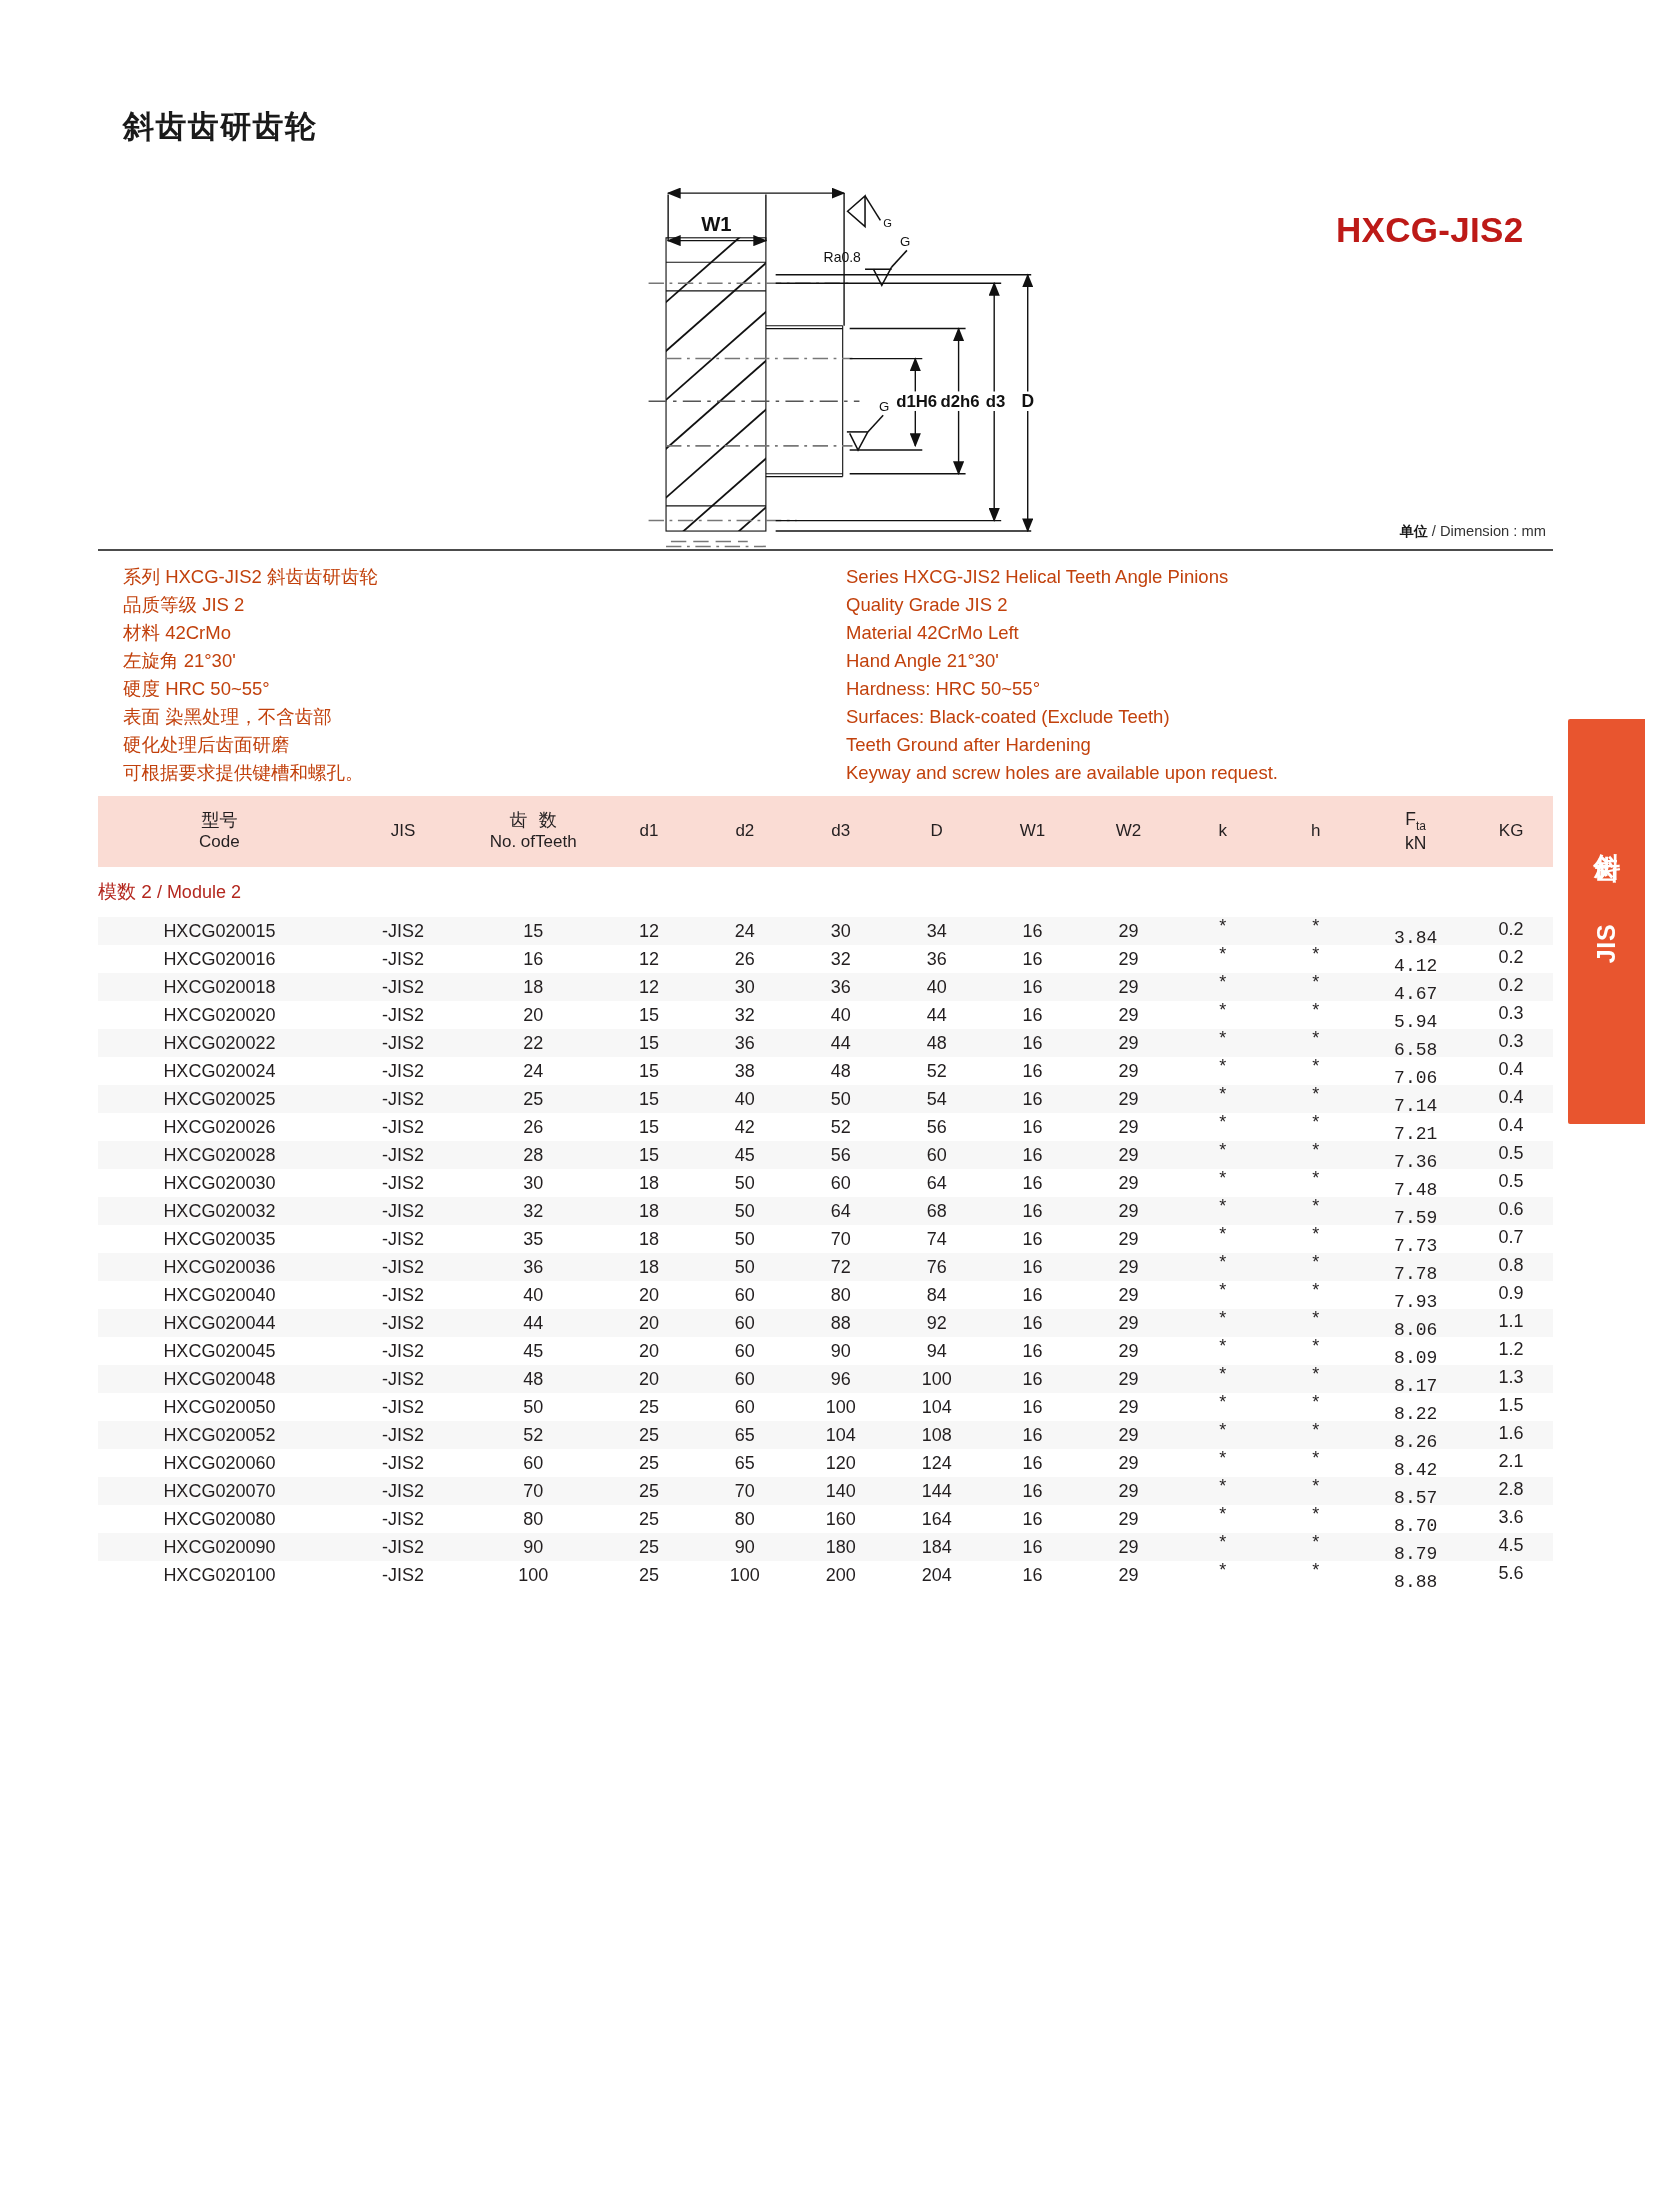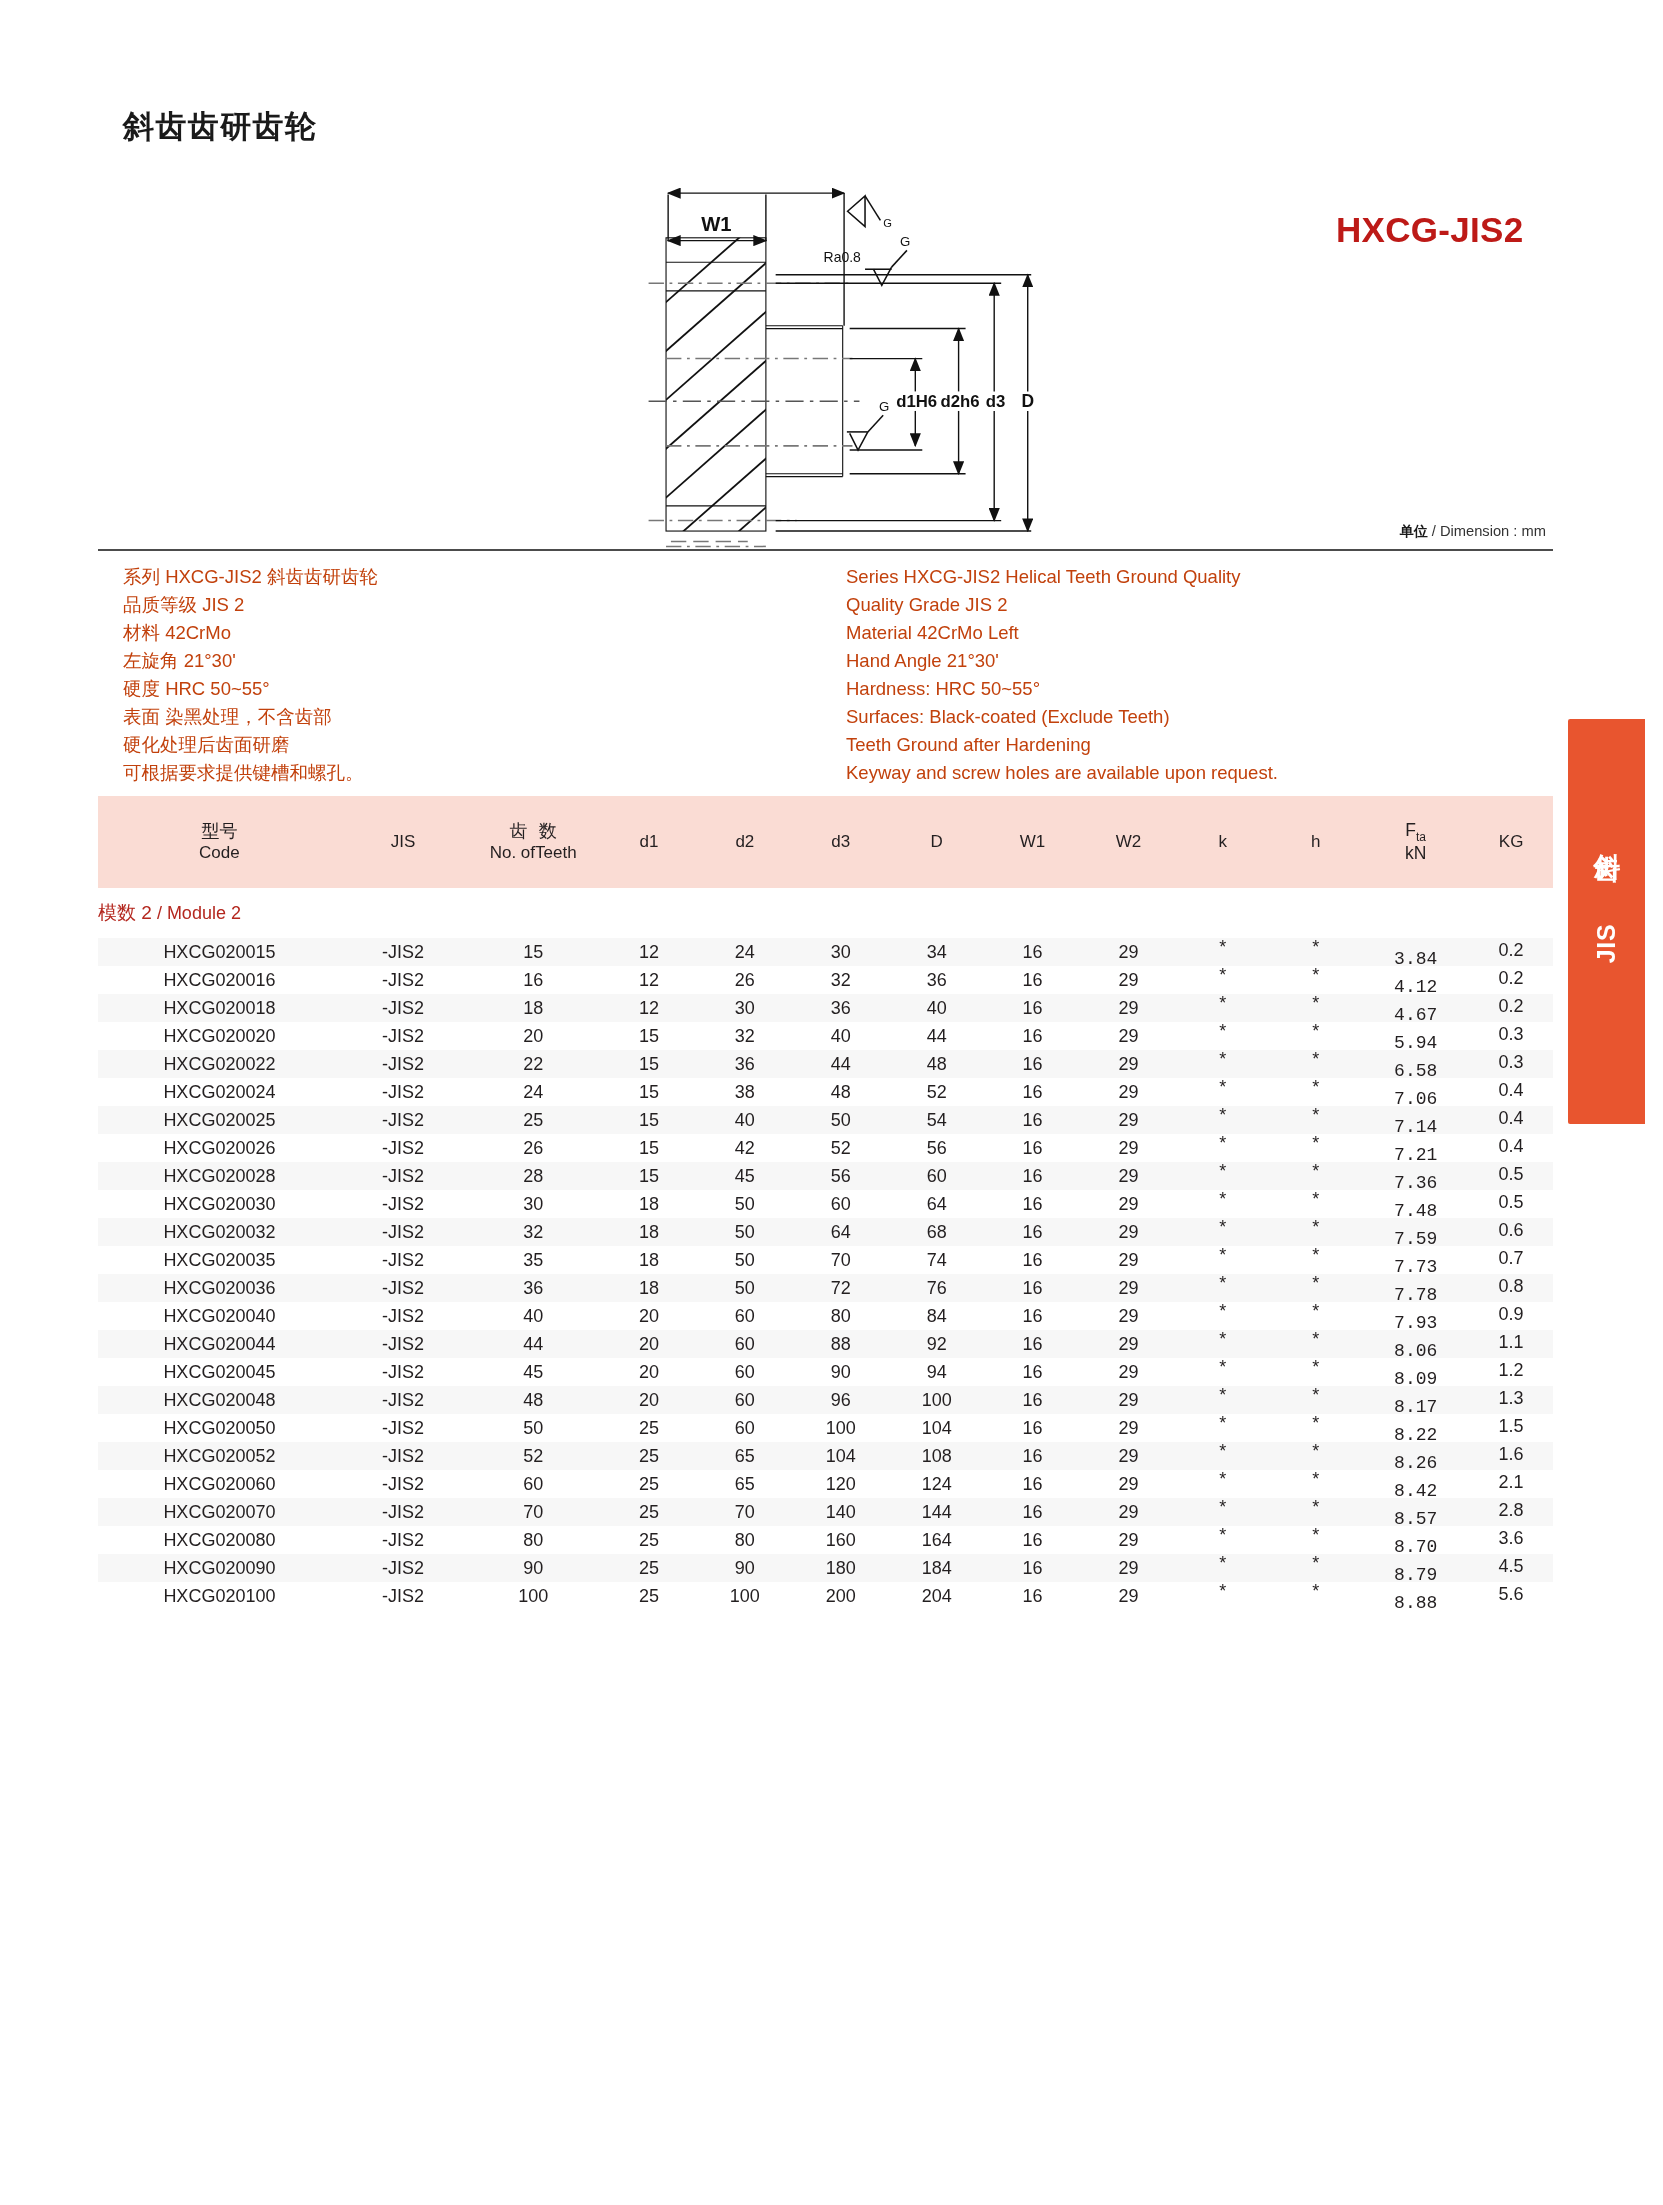--- a/index.html
+++ b/index.html
@@ -91,21 +91,21 @@
     border-collapse: collapse;
     table-layout: fixed;
   }
   #spec-table th,
   #spec-table td {
     border: none;
     padding: 0;
     font-weight: normal;
   }
   
-  #spec-table thead tr { background: #fadcd4; height: 92px; }
+  #spec-table thead tr { background: #fadcd4; height: 71px; }
   #spec-table thead th {
     font-size: 17.5px;
     color: #231f20;
     text-align: center;
     vertical-align: middle;
     line-height: 1.22;
   }
   .th-cn { font-size: 18px; display: block; }
   .th-cn.spaced { letter-spacing: 11.2px; text-indent: 11.2px; }
   .th-en { font-size: 17px; display: block; }
@@ -311,21 +311,21 @@
   <div>品质等级 JIS 2</div>
   <div>材料  42CrMo</div>
   <div>左旋角 21°30'</div>
   <div>硬度 HRC 50~55°</div>
   <div>表面 染黑处理，不含齿部</div>
   <div>硬化处理后齿面研磨</div>
   <div>可根据要求提供键槽和螺孔。</div>
 </div>
 
 <div class="spec-block" id="spec-en">
-  <div>Series  HXCG-JIS2  Helical Teeth Ground Quality</div>
+  <div>Series  HXCG-JIS2  Helical Teeth Angle Pinions</div>
   <div>Quality Grade JIS 2</div>
   <div>Material  42CrMo Left</div>
   <div>Hand Angle 21°30'</div>
   <div>Hardness:  HRC 50~55°</div>
   <div>Surfaces:  Black-coated (Exclude Teeth)</div>
   <div>Teeth Ground after Hardening</div>
   <div>Keyway and screw holes are available upon request.</div>
 </div>
 
 <table id="spec-table">

